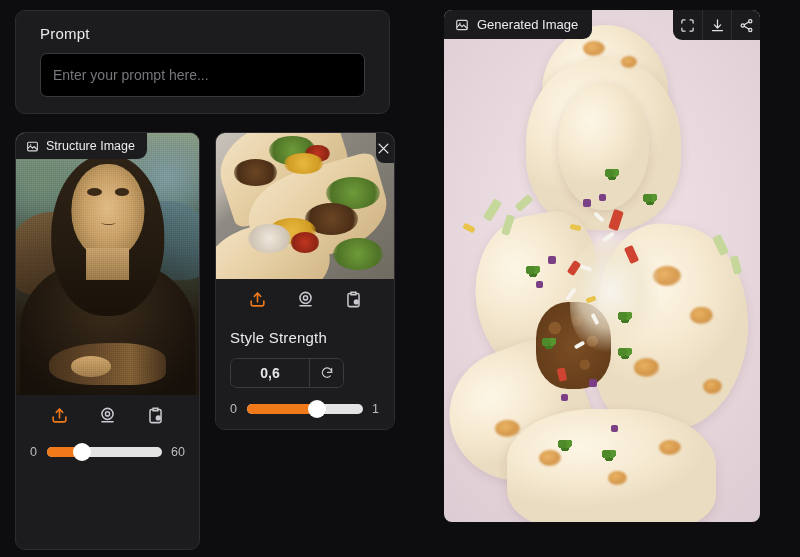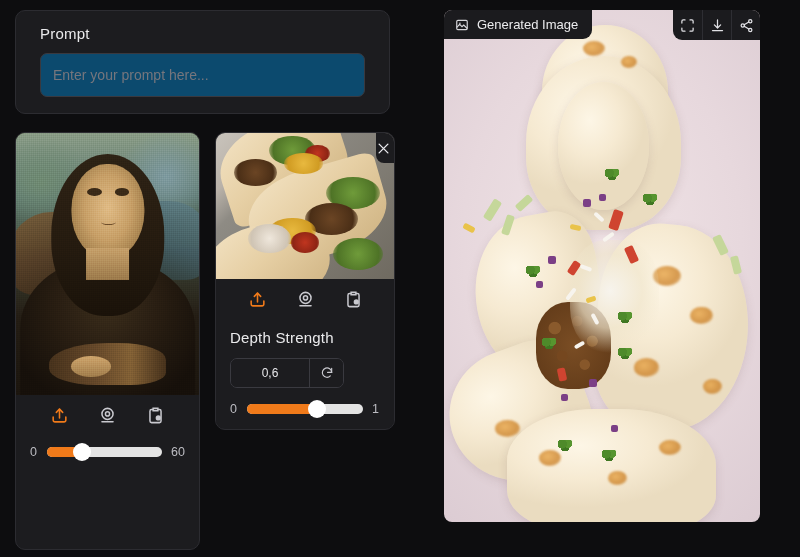--- a/index.html
+++ b/index.html
@@ -46,21 +46,21 @@
     font-size: 15px;
     color: #eaeaec;
     letter-spacing: .2px;
     margin-bottom: 11px;
   }
 
   #prompt-input {
     display: block;
     width: 100%;
     height: 44px;
-    background: #0c4a6e;
+    background: #000000;
     border: 1px solid #39393f;
     border-radius: 7px;
     color: #cfcfd3;
     font-family: "Liberation Sans", sans-serif;
     font-size: 14px;
     padding: 0 12px;
     outline: none;
   }
   #prompt-input::placeholder { color: #76767d; }
 
@@ -267,27 +267,28 @@
     align-items: stretch;
     border: 1px solid #3a3a40;
     border-radius: 7px;
     overflow: hidden;
     height: 30px;
   }
   .value-field {
     display: flex; align-items: center; justify-content: center;
     min-width: 78px;
     padding: 0 10px;
-    font-size: 12px;
+    font-size: 14px;
     color: #e6e6e9;
     background: #1c1c1f;
     border: none;
     outline: none;
     font-family: "Liberation Sans", sans-serif;
     text-align: center;
+    font-weight: bold;
   }
   .value-reset {
     display: flex; align-items: center; justify-content: center;
     width: 34px;
     border-left: 1px solid #3a3a40;
     cursor: pointer;
     background: #1c1c1f;
   }
 
   .slider-row { display: flex; align-items: center; gap: 9px; }
@@ -437,20 +438,30 @@
 
 <div id="left-column">
 
   <div id="prompt-panel" class="panel">
     <div id="prompt-label">Prompt</div>
     <input id="prompt-input" type="text" placeholder="Enter your prompt here..." style="">
   </div>
 
   <div id="structure-card" class="panel">
 
+    <div class="card-badge">
+      <span>
+        <svg width="13" height="13" viewBox="0 0 24 24" fill="none" stroke="#d7d7db" stroke-width="2">
+          <rect x="3" y="4" width="18" height="16" rx="2"></rect>
+          <path d="M3 16l5-5 4 4 3-3 6 6"></path>
+          <circle cx="8.5" cy="9" r="1.3" fill="#d7d7db" stroke="none"></circle>
+        </svg>
+      </span>
+      <span class="badge-label">Structure Image</span>
+    </div>
 
     <div id="structure-thumb" class="thumb">
       <div class="mona">
         <div class="mona-sky"></div>
         <div class="mona-hill-l"></div>
         <div class="mona-hill-r"></div>
         <div class="mona-body"></div>
         <div class="mona-hair"></div>
         <div class="mona-face"></div>
         <div class="mona-eye l"></div>
@@ -544,21 +555,21 @@
       <div class="icon-btn">
         <svg width="19" height="19" viewBox="0 0 24 24" fill="none" stroke="#c9c9cf" stroke-width="1.9">
           <path d="M9 3h6v3H9z"></path>
           <path d="M15 4.5h2a2 2 0 0 1 2 2V19a2 2 0 0 1-2 2H7a2 2 0 0 1-2-2V6.5a2 2 0 0 1 2-2h2"></path>
           <circle cx="15.5" cy="15" r="3.3" fill="#c9c9cf" stroke="none"></circle>
         </svg>
       </div>
     </div>
 
     <div class="strength-block">
-      <div class="strength-title">Depth Strength</div>
+      <div class="strength-title">Style Strength</div>
       <div class="value-row">
         <div class="value-box">
           <div class="value-field">0,6</div>
           <div class="value-reset">
             <svg width="14" height="14" viewBox="0 0 24 24" fill="none" stroke="#c9c9cf" stroke-width="2" stroke-linecap="round">
               <path d="M20 11a8 8 0 1 0-2.3 6"></path>
                 <path d="M20 4v7h-7"></path>
             </svg>
           </div>
         </div>

